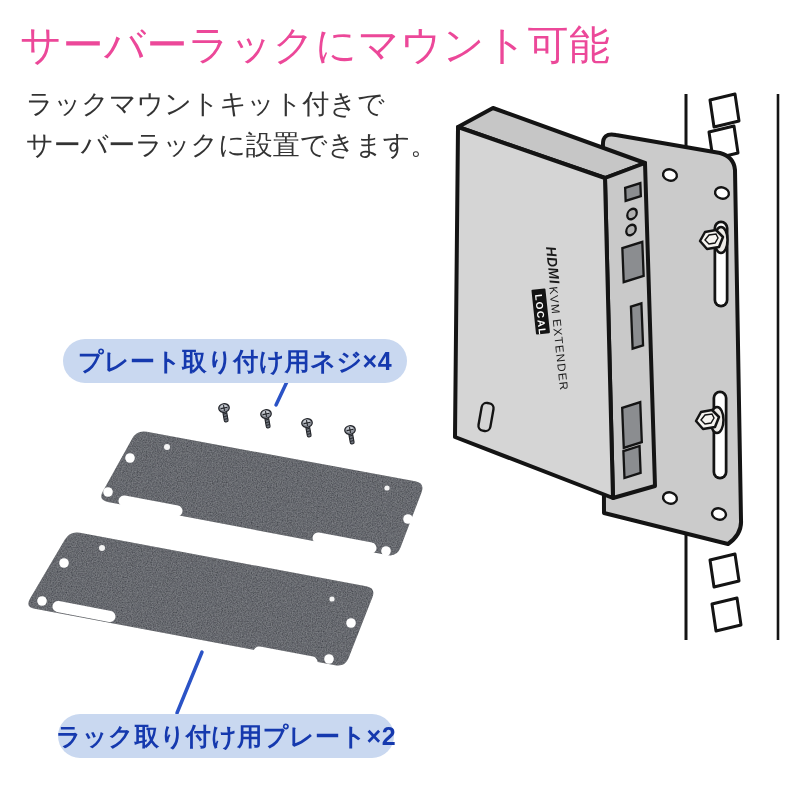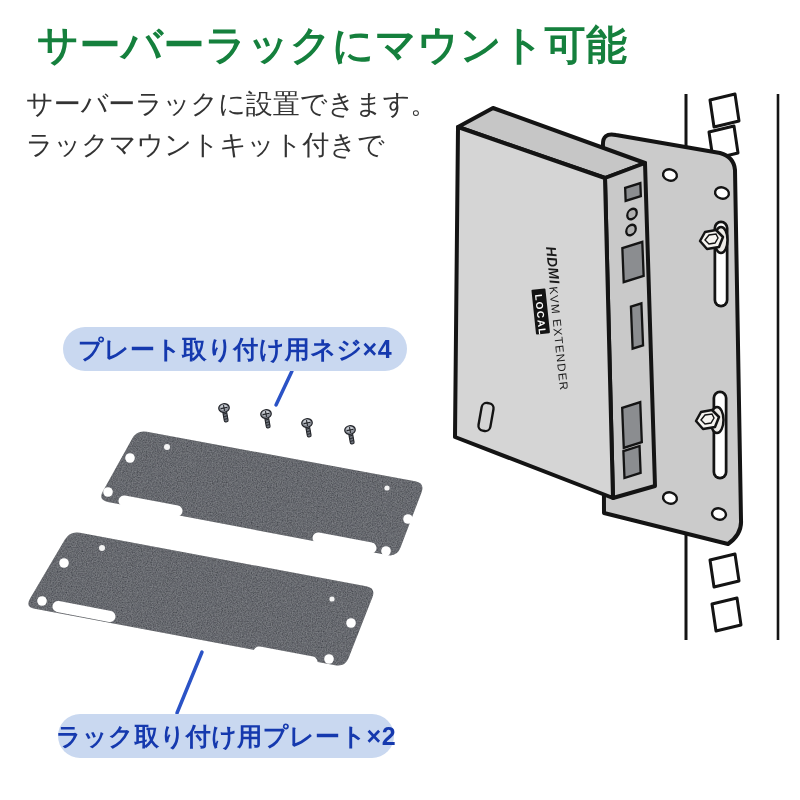--- a/index.html
+++ b/index.html
@@ -1,33 +1,33 @@
 <!DOCTYPE html>
 <html><head>
 <meta charset="utf-8">
 <style>
   html,body { margin:0; padding:0; background:#ffffff; }
   body { font-family:"Liberation Sans", sans-serif; }
   .stage { position:relative; width:800px; height:800px; background:#ffffff; overflow:hidden; }
   .art { position:absolute; left:0; top:0; }
   .title {
-    position:absolute; left:37px; top:18px;
-    font-size:41px; font-weight:700; color:#15803d; letter-spacing:0.5px;
+    position:absolute; left:20px; top:18px;
+    font-size:41px; font-weight:400; color:#ec4899; letter-spacing:0.5px;
     white-space:nowrap;
   }
   .subtitle {
     position:absolute; left:26px; top:84px;
     font-size:27px; line-height:41px; color:#333333; font-weight:400;
   }
   .callout {
     position:absolute; display:flex; align-items:center; justify-content:center;
     background:#c9d8f0; color:#1539ae; font-weight:bold; border-radius:24px;
     font-size:25px; white-space:nowrap; letter-spacing:0.5px;
   }
-  .callout.screws { left:63px; top:327px; width:344px; height:44px; }
+  .callout.screws { left:63px; top:339px; width:344px; height:44px; }
   .callout.plates { left:58px; top:714px; width:336px; height:44px; }
   svg text { font-family:"Liberation Sans", sans-serif; }
 </style>
 </head>
 <body>
 
 <div class="stage">
 
   <svg class="art" width="800" height="800" viewBox="0 0 800 800">
     <defs>
@@ -159,20 +159,20 @@
       <use href="#screw" transform="translate(350,430) rotate(-10)"></use>
     </g>
 
     <line x1="292" y1="371" x2="276" y2="405" stroke="#2b53c6" stroke-width="3.5" stroke-linecap="round"></line>
     <line x1="202" y1="652" x2="177" y2="713" stroke="#2b53c6" stroke-width="3.5" stroke-linecap="round"></line>
   </svg>
 
   <div class="title">サーバーラックにマウント可能</div>
 
   <div class="subtitle">
+    <div>ラックマウントキット付きで</div>
     <div>サーバーラックに設置できます。</div>
-    <div>ラックマウントキット付きで</div>
   </div>
 
   <div class="callout screws">プレート取り付け用ネジ×4</div>
   <div class="callout plates">ラック取り付け用プレート×2</div>
 
 </div>
 
 </body></html>

